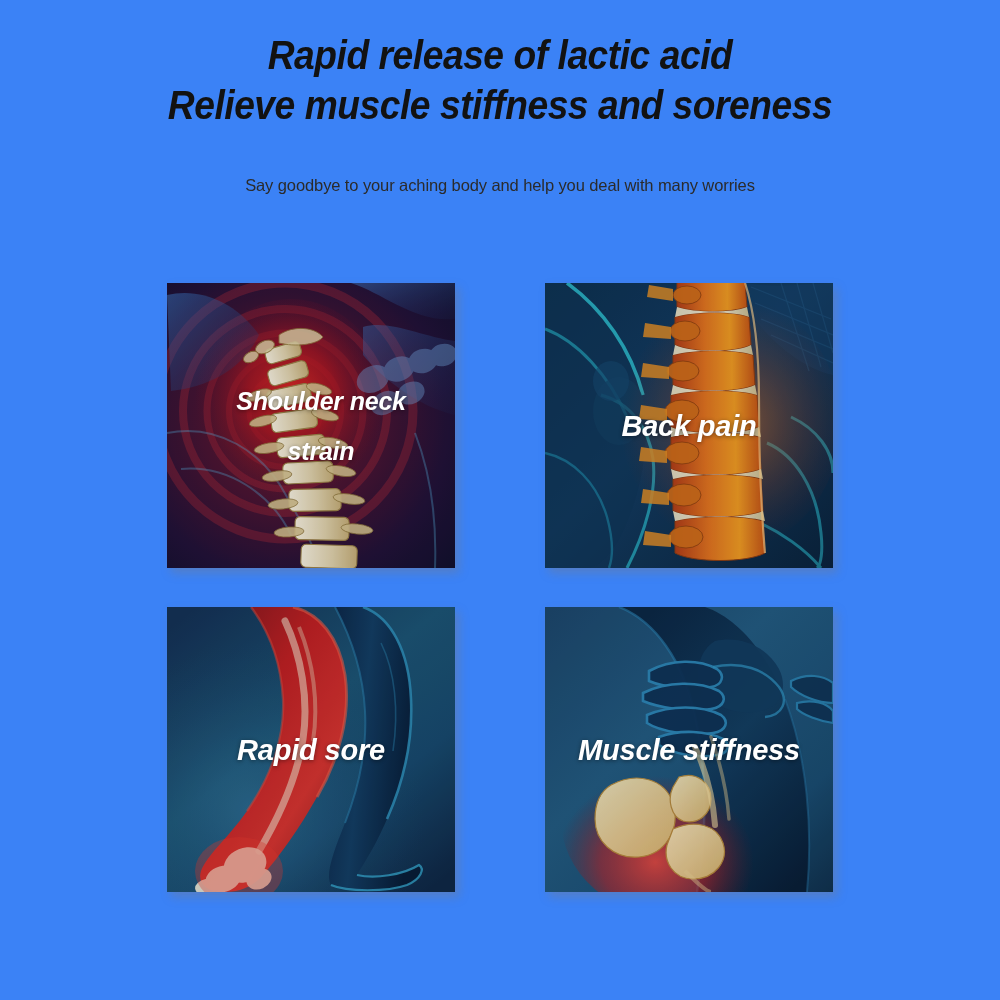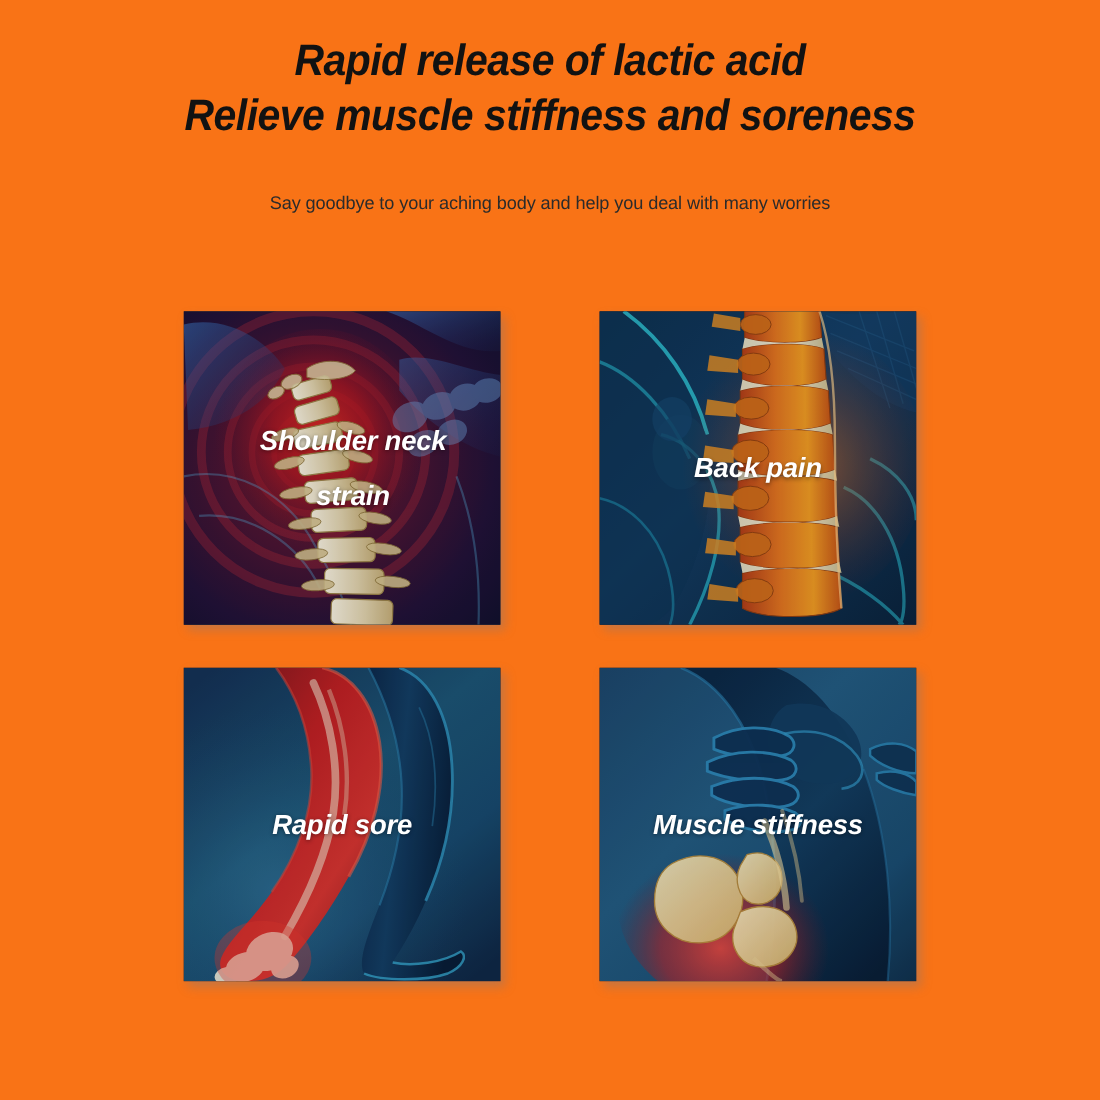--- a/index.html
+++ b/index.html
@@ -9,21 +9,21 @@
     width: 1000px; height: 1000px;
     background: #ffffff;
     font-family: "Liberation Sans", sans-serif;
     overflow: hidden;
   }
 
   .page {
     position: relative;
     width: 1000px;
     height: 1000px;
-    background: #f97316;
+    background: #3b82f6;
   }
 
   
   .header {
     position: absolute;
     top: 30px; left: 0;
     width: 1000px;
     text-align: center;
   }
   .headline {
@@ -76,21 +76,21 @@
 
   .card-label {
     position: absolute;
     left: 0; right: 0;
     top: 50%;
     transform: translateY(-50%);
     text-align: center;
     color: #ffffff;
     font-weight: bold;
     font-style: italic;
-    font-size: 25px;
+    font-size: 29px;
     line-height: 48px;
     letter-spacing: -0.2px;
     text-shadow: 0 1px 4px rgba(0,0,0,0.45);
     padding: 0 12px;
     z-index: 5;
   }
   .card-label.two-line { font-size: 25px; line-height: 50px; padding-left: 32px; }
 </style>
 </head>
 <body>

